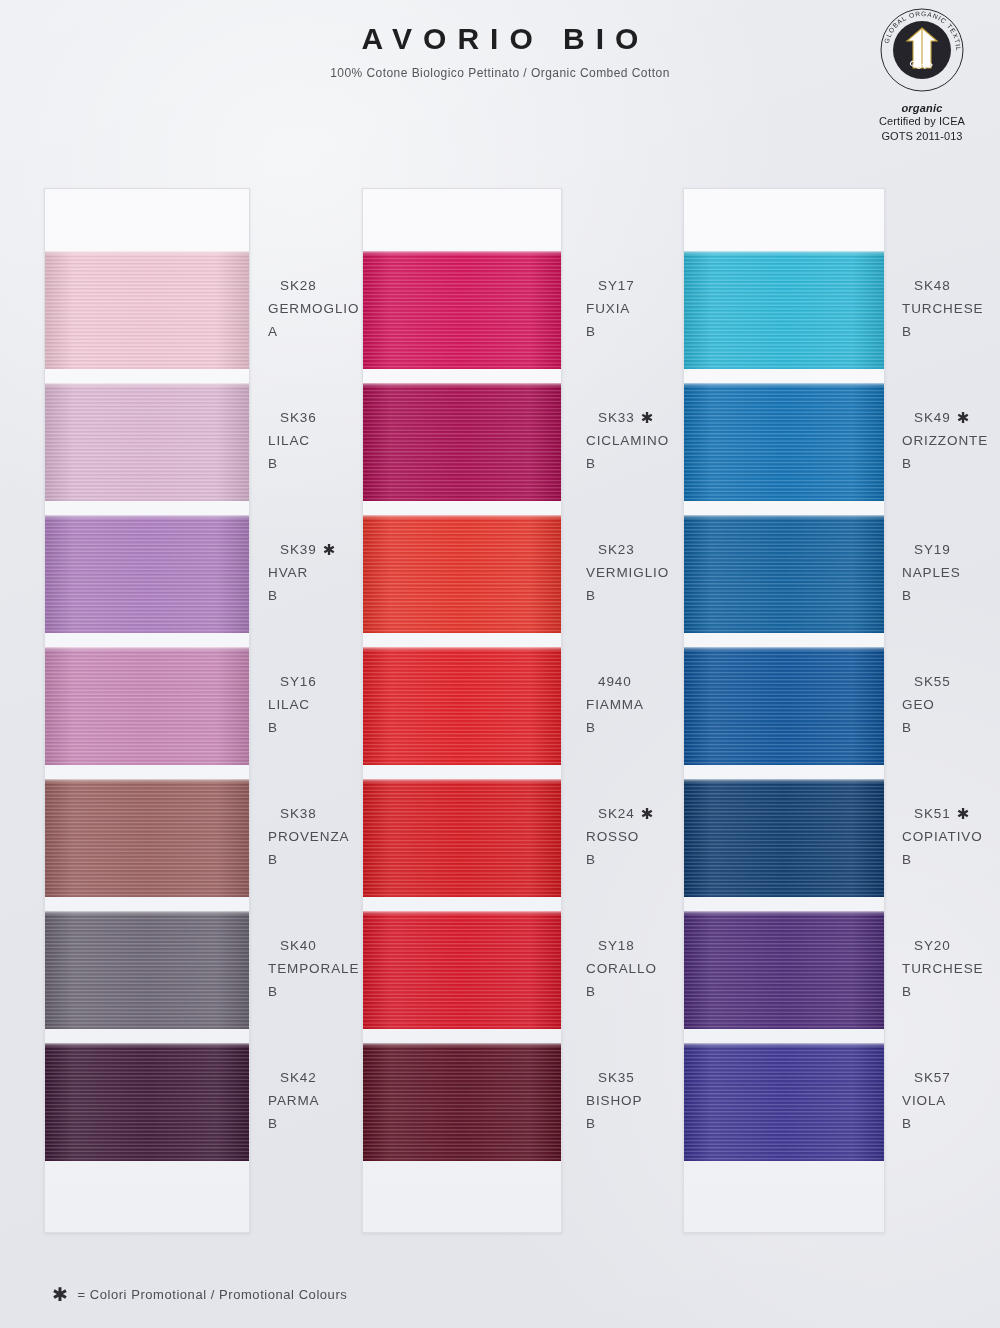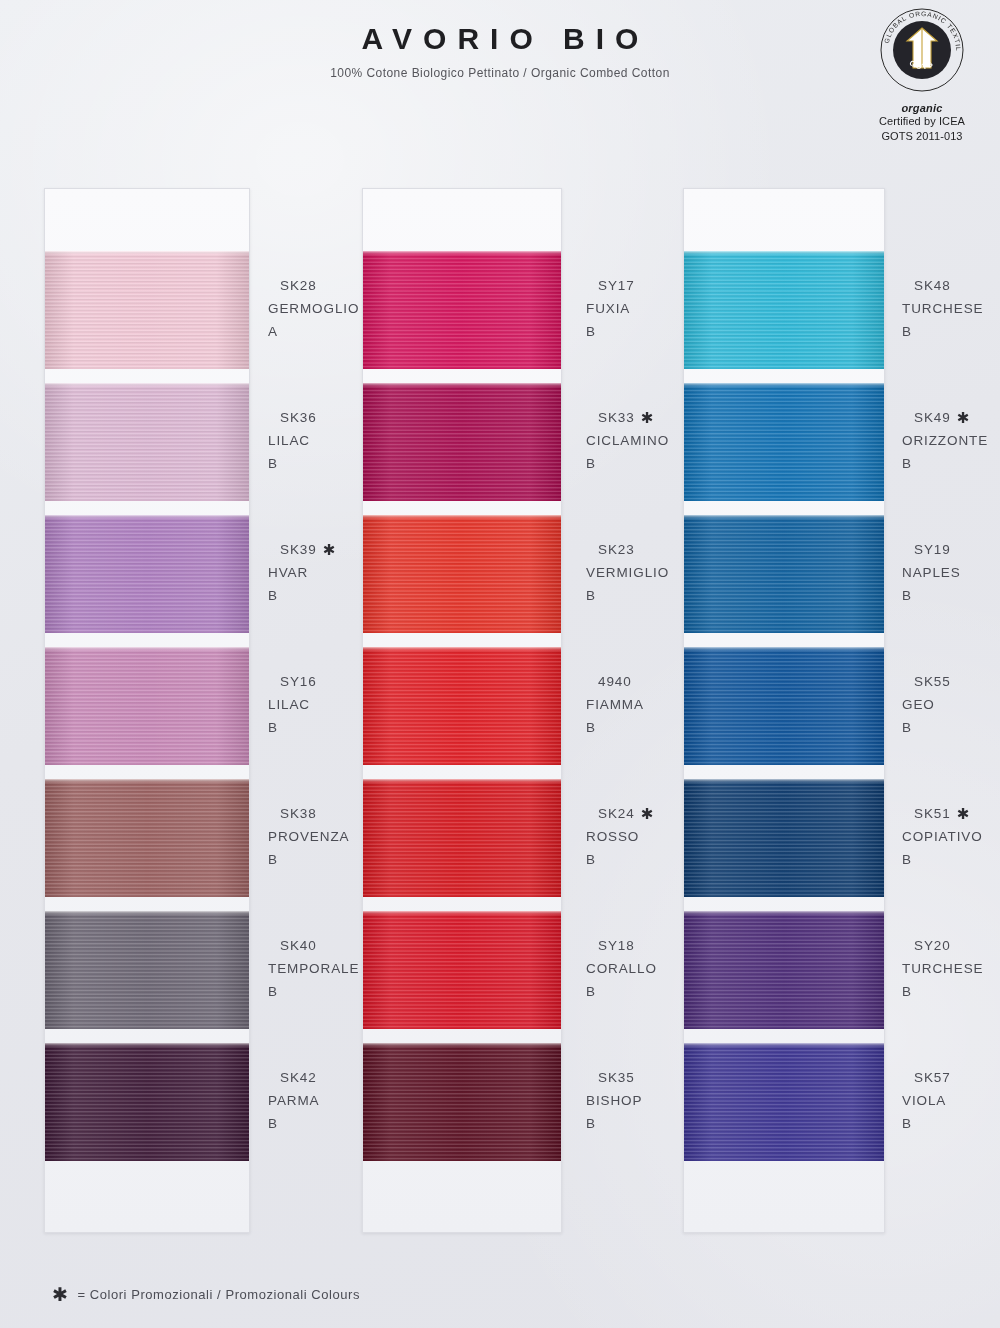--- a/index.html
+++ b/index.html
@@ -390,14 +390,14 @@
       <div class="label-block" style="top: 878px;">
         <div class="label-code">SK57</div>
         <div class="label-name">VIOLA</div>
         <div class="label-grade">B</div>
       </div>
     </div>
   </div>
 
 <div class="footnote">
   <span class="footnote-star">✱</span>
-  <span>= Colori Promozionali / Promozionali Colours</span>
+  <span>= Colori Promotional / Promotional Colours</span>
 </div>
 
 </body></html>

